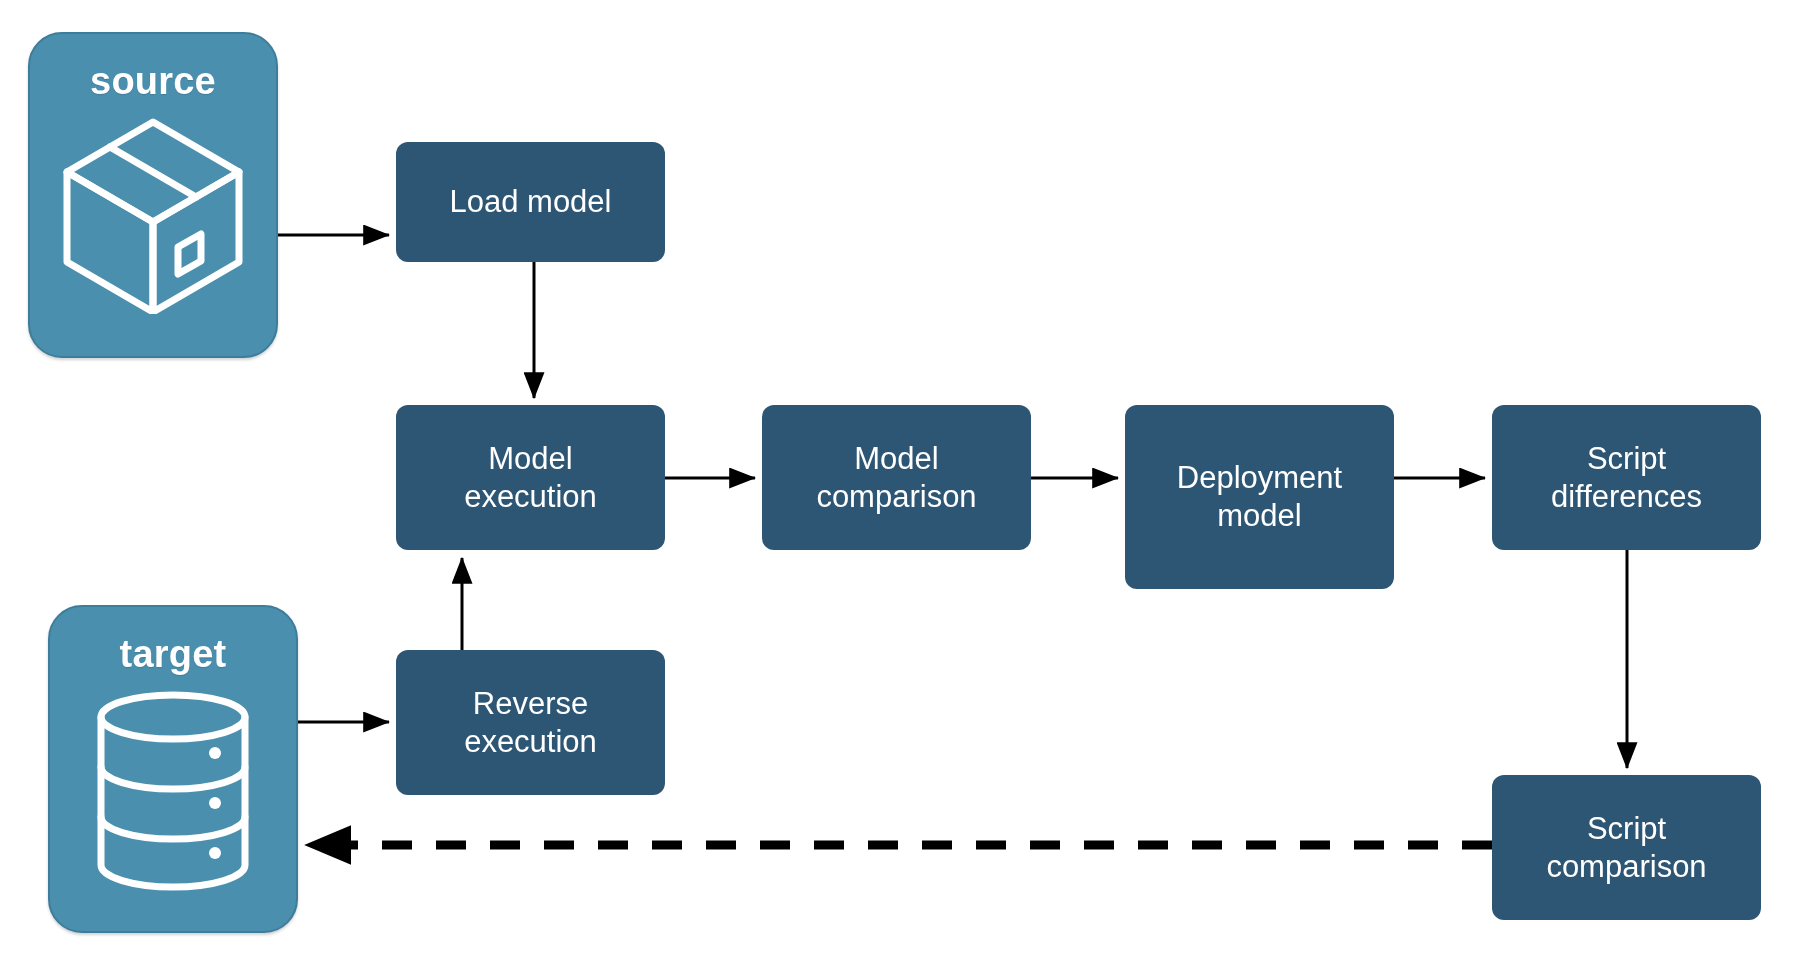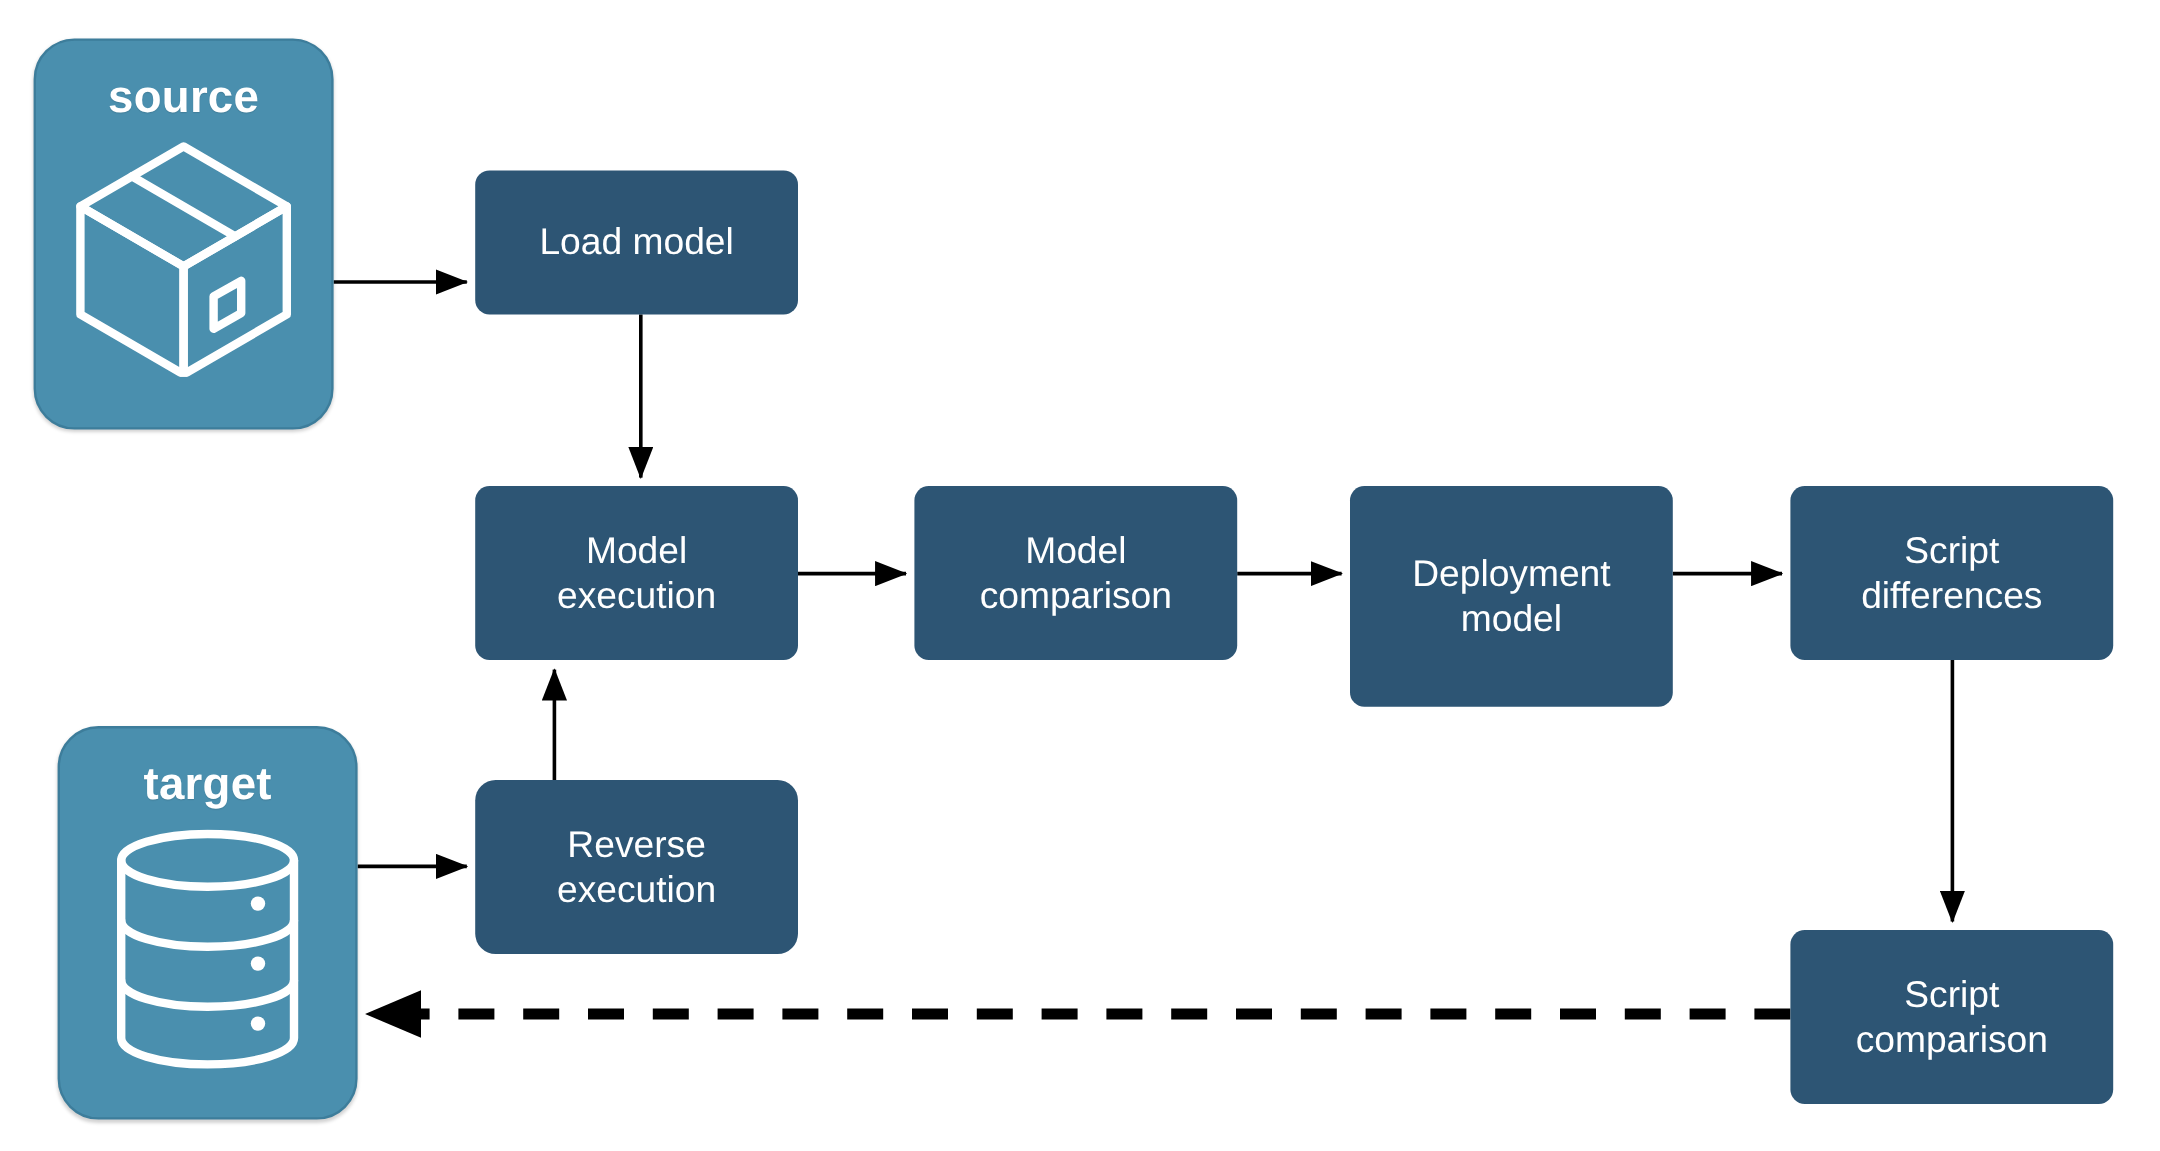--- a/index.html
+++ b/index.html
@@ -163,21 +163,21 @@
     </div>
   </div>
 
   <div class="proc" style="left:1492px; top:405px; width:269px; height:145px;">
     <div>
       <span>Script</span>
       <span>differences</span>
     </div>
   </div>
 
-  <div class="proc" style="left:396px; top:650px; width:269px; height:145px;border-radius:17px;">
+  <div class="proc" style="left:396px; top:650px; width:269px; height:145px;">
     <div>
       <span>Reverse</span>
       <span>execution</span>
     </div>
   </div>
 
   <div class="proc" style="left:1492px; top:775px; width:269px; height:145px;">
     <div>
       <span>Script</span>
       <span>comparison</span>

